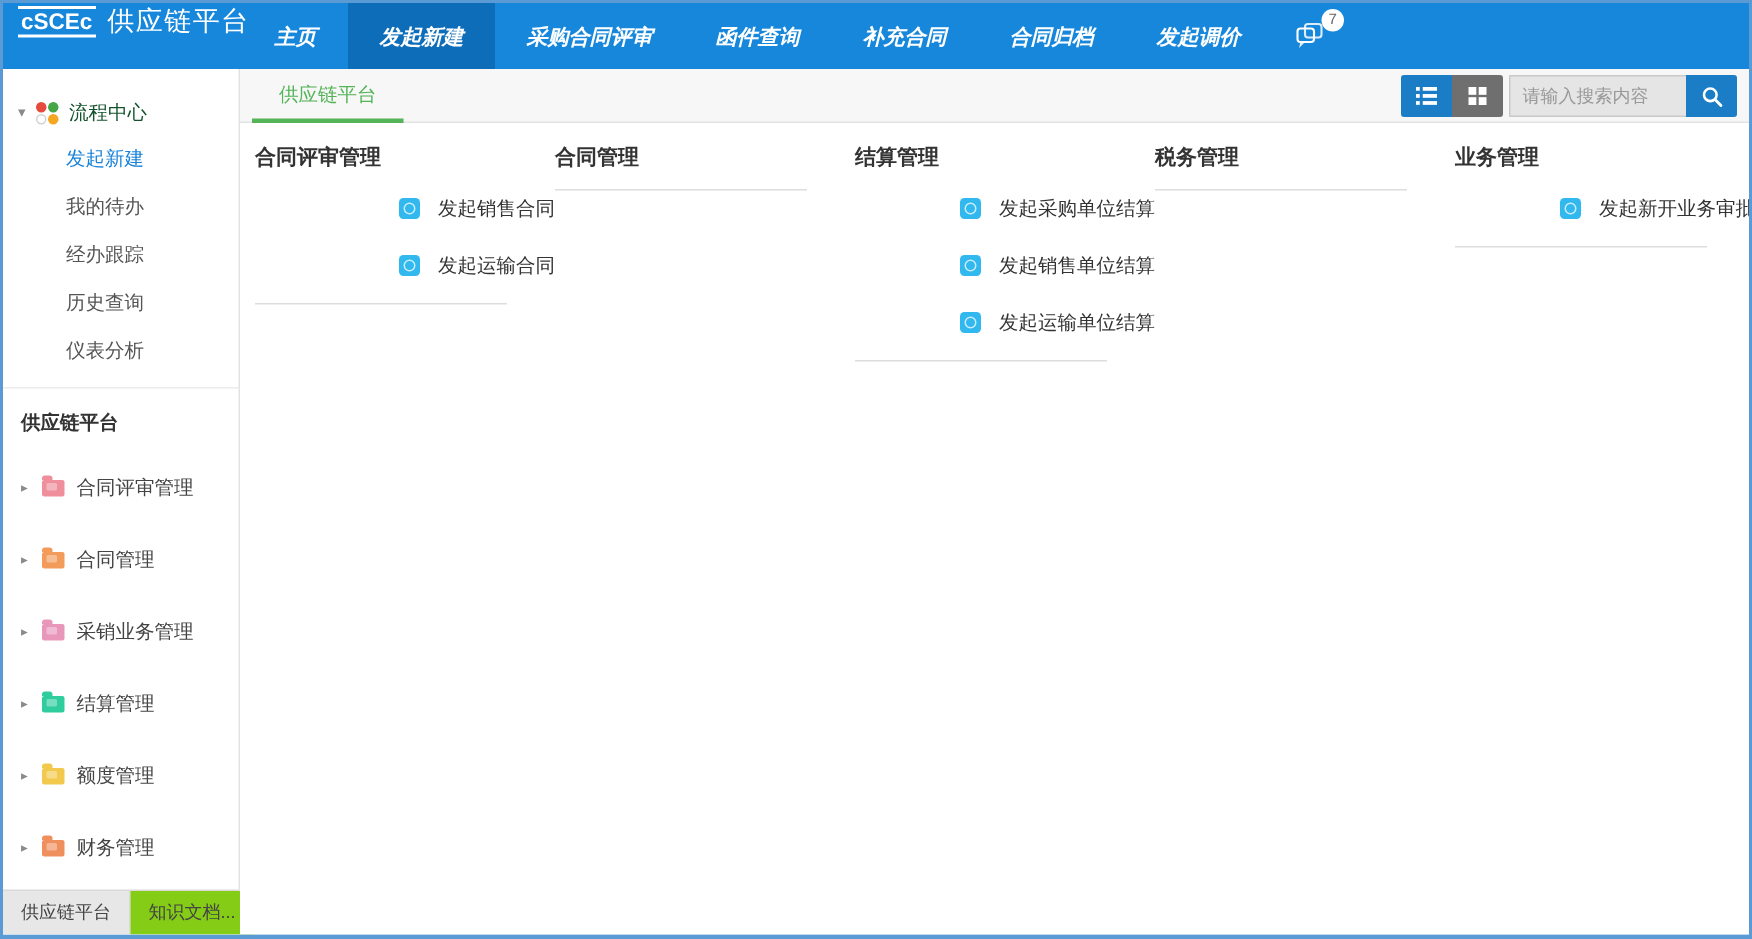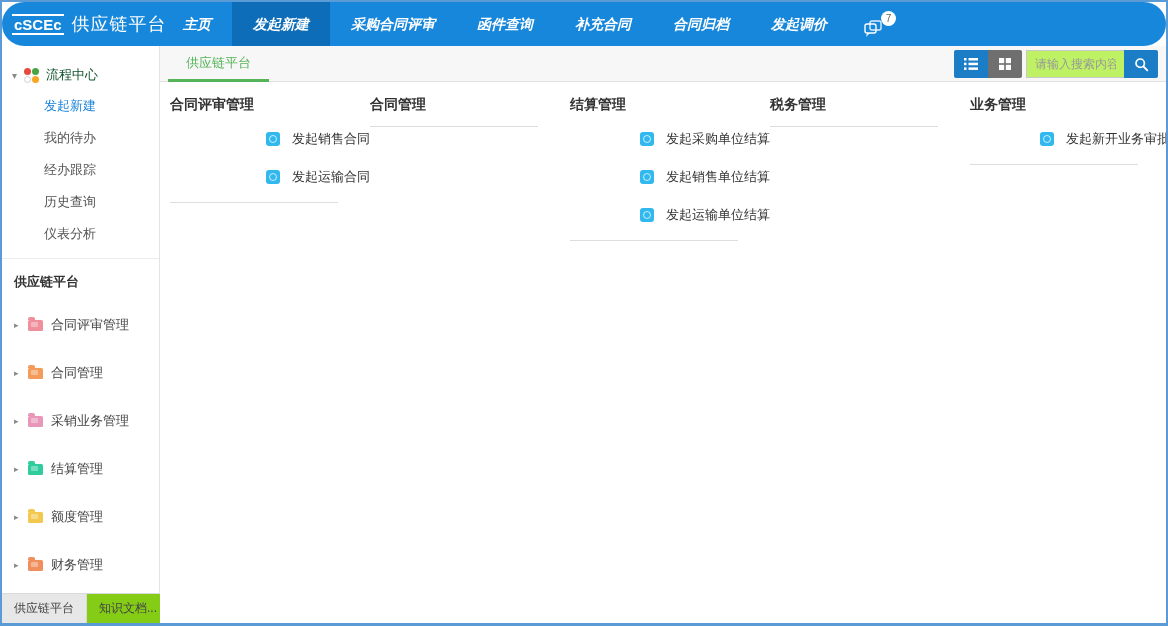--- a/index.html
+++ b/index.html
@@ -3,21 +3,21 @@
 <meta charset="utf-8">
 <style>
   * { margin:0; padding:0; box-sizing:border-box; }
   html,body { width:1168px; height:626px; font-family:"Liberation Sans", sans-serif; }
   .frame {
     width:1168px; height:626px; border:2px solid #5b9bd5; border-bottom-width:3px;
     background:#fff; display:flex; flex-direction:column; overflow:hidden;
   }
 
   
-  .header { height:44px; background:#1787db; display:flex; align-items:center; flex:0 0 44px;border-radius:22px; }
+  .header { height:44px; background:#1787db; display:flex; align-items:flex-start; flex:0 0 44px; }
   .logo { display:flex; align-items:center; padding:0 14px 0 10px; width:160px; }
   .logo-mark {
     color:#fff; font-weight:bold; font-size:15px; letter-spacing:0; line-height:1;
     border-top:2px solid #fff; border-bottom:2px solid #fff; padding:1px 2px; margin-right:8px;
   }
   .logo-title { color:#fff; font-size:18px; letter-spacing:1px; white-space:nowrap; }
   .topnav { display:flex; align-items:stretch;font-style:italic; }
   .nav-item {
     color:#fff; font-size:14px; font-weight:bold; line-height:44px; padding:0 21px;
     cursor:pointer; white-space:nowrap;
@@ -76,22 +76,22 @@
   }
   .tab {
     margin-left:8px; padding:0 18px; font-size:13px; color:#54b457; line-height:33px;
     border-bottom:3px solid #54b457; cursor:pointer;
   }
   .tools { position:absolute; right:8px; top:4px; display:flex; align-items:center; height:28px; }
   .vbtn { width:34px; height:28px; display:flex; align-items:center; justify-content:center; cursor:pointer; }
   .vbtn.blue { background:#1a7dc5; border-radius:2px 0 0 2px; }
   .vbtn.gray { background:#6f6f6f; border-radius:0 2px 2px 0; }
   .search-input {
-    width:98px; height:28px; border:1px solid #c9c9c9; border-right:none; margin-left:4px;
-    font-size:12px; padding:0 8px; outline:none; color:#333; background:#bef264;
+    width:118px; height:28px; border:1px solid #c9c9c9; border-right:none; margin-left:4px;
+    font-size:12px; padding:0 8px; outline:none; color:#333; background:#e5e5e5;
     font-family:"Liberation Sans", sans-serif;
   }
   .search-input::placeholder { color:#999; }
   .search-btn {
     width:34px; height:28px; background:#1a7dc5; border:none; border-radius:0 2px 2px 0;
     display:flex; align-items:center; justify-content:center; cursor:pointer;
   }
 
   .content { flex:1; display:flex; padding:14px 0 0 10px; background:#fff; }
   .col { width:200px; flex:0 0 200px; }

